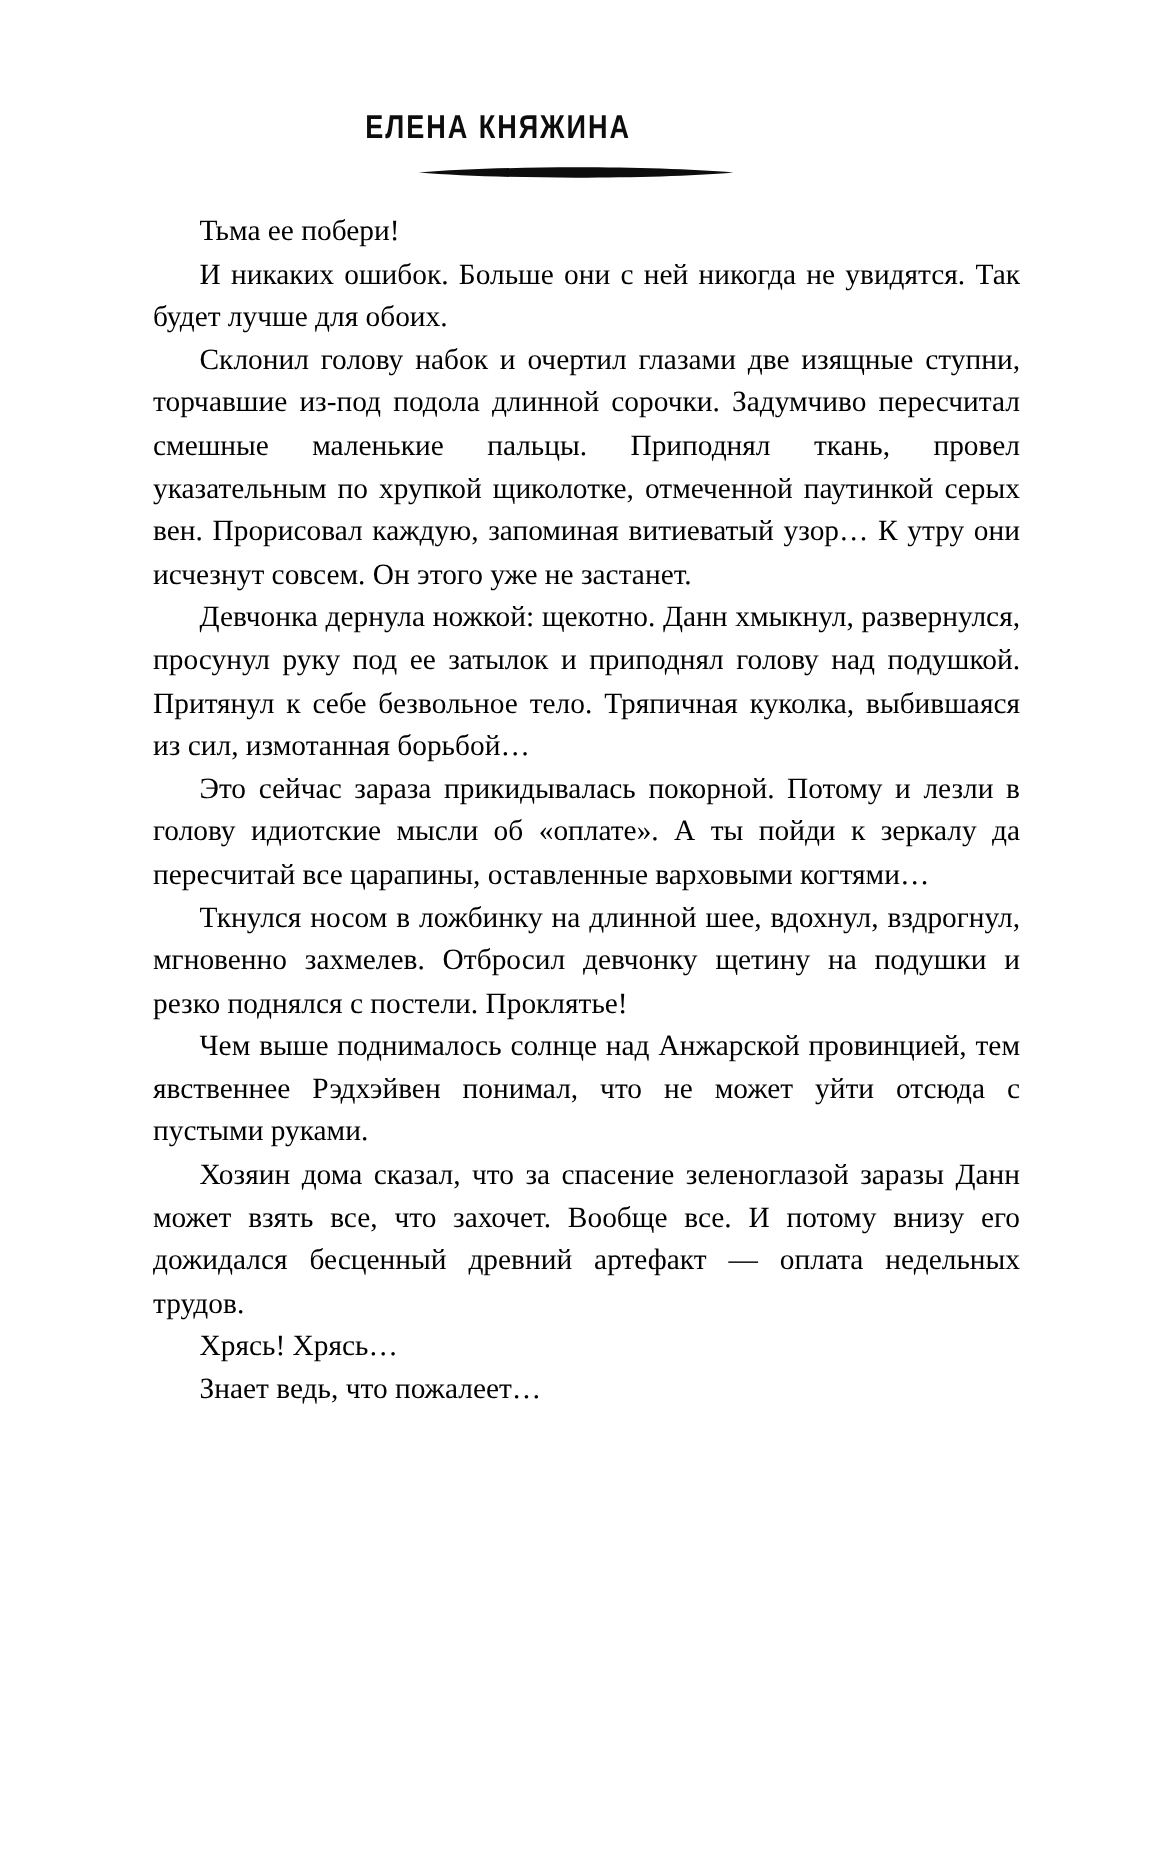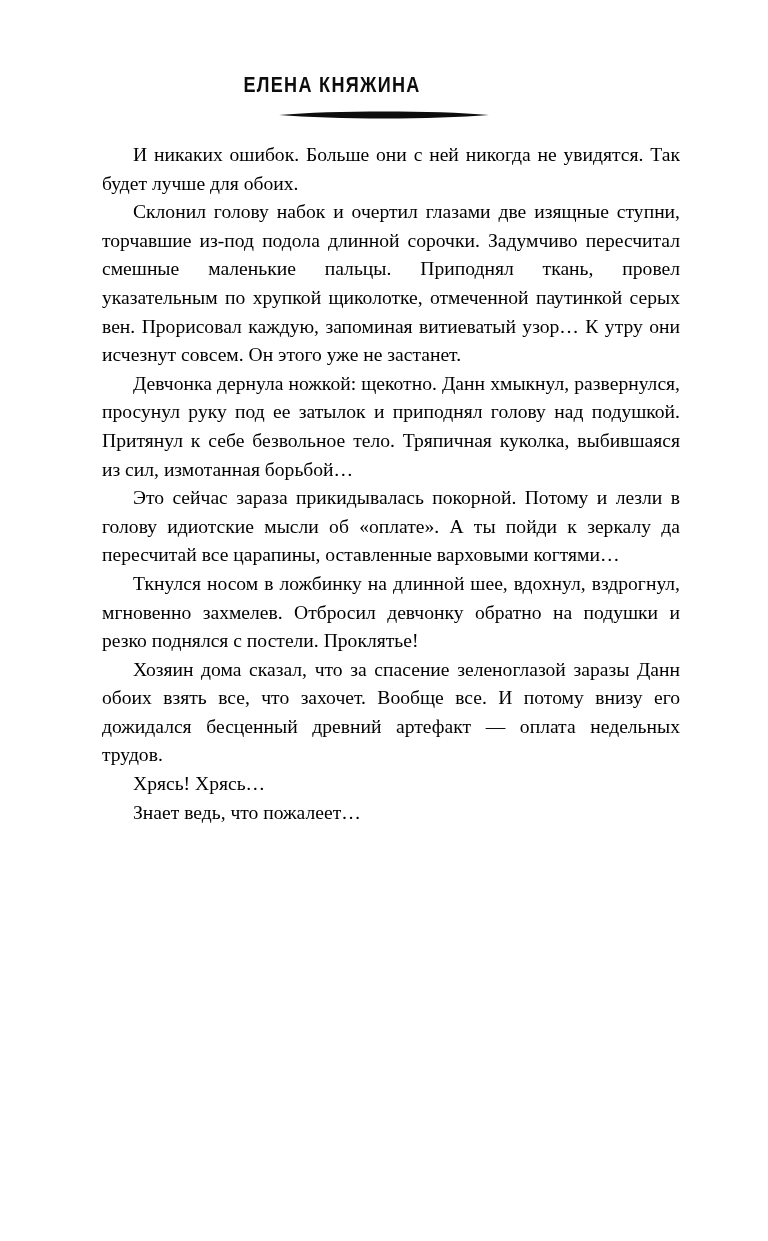--- a/index.html
+++ b/index.html
@@ -86,23 +86,25 @@
 
   <div class="running-head">
     <span class="running-head-title">ЕЛЕНА КНЯЖИНА</span>
   </div>
 
   <svg class="head-ornament" viewBox="0 0 210 10" preserveAspectRatio="none" aria-hidden="true">
     <path d="M0 5 C 55 0.4, 155 0.4, 210 5 C 155 9.6, 55 9.6, 0 5 Z" fill="#0d0d0d"></path>
   </svg>
 
   <div class="text-block">
+      <p>Тьма ее побери!</p>
       <p>И никаких ошибок. Больше они с ней никогда не увидятся. Так будет лучше для обоих.</p>
       <p>Склонил голову набок и очертил глазами две изящные ступни, торчавшие из-под подола длинной сорочки. Задумчиво пересчитал смешные маленькие пальцы. Приподнял ткань, провел указательным по хрупкой щиколотке, отмеченной паутинкой серых вен. Прорисовал каждую, запоминая витиеватый узор… К утру они исчезнут совсем. Он этого уже не застанет.</p>
       <p>Девчонка дернула ножкой: щекотно. Данн хмыкнул, развернулся, просунул руку под ее затылок и приподнял голову над подушкой. Притянул к себе безвольное тело. Тряпичная куколка, выбившаяся из сил, измотанная борьбой…</p>
       <p>Это сейчас зараза прикидывалась покорной. Потому и лезли в голову идиотские мысли об «оплате». А ты пойди к зеркалу да пересчитай все царапины, оставленные варховыми когтями…</p>
-      <p>Ткнулся носом в ложбинку на длинной шее, вдохнул, вздрогнул, мгновенно захмелев. Отбросил девчонку обратно на подушки и резко поднялся с постели. Проклятье!</p>
-      <p>Хозяин дома сказал, что за спасение зеленоглазой заразы Данн обоих взять все, что захочет. Вообще все. И потому внизу его дожидался бесценный древний артефакт — оплата недельных трудов.</p>
+      <p>Ткнулся носом в ложбинку на длинной шее, вдохнул, вздрогнул, мгновенно захмелев. Отбросил девчонку щетину на подушки и резко поднялся с постели. Проклятье!</p>
+      <p>Чем выше поднималось солнце над Анжарской провинцией, тем явственнее Рэдхэйвен понимал, что не может уйти отсюда с пустыми руками.</p>
+      <p>Хозяин дома сказал, что за спасение зеленоглазой заразы Данн может взять все, что захочет. Вообще все. И потому внизу его дожидался бесценный древний артефакт — оплата недельных трудов.</p>
       <p>Хрясь! Хрясь…</p>
       <p>Знает ведь, что пожалеет…</p>
     </div>
 
 </div>
 
 </body></html>

